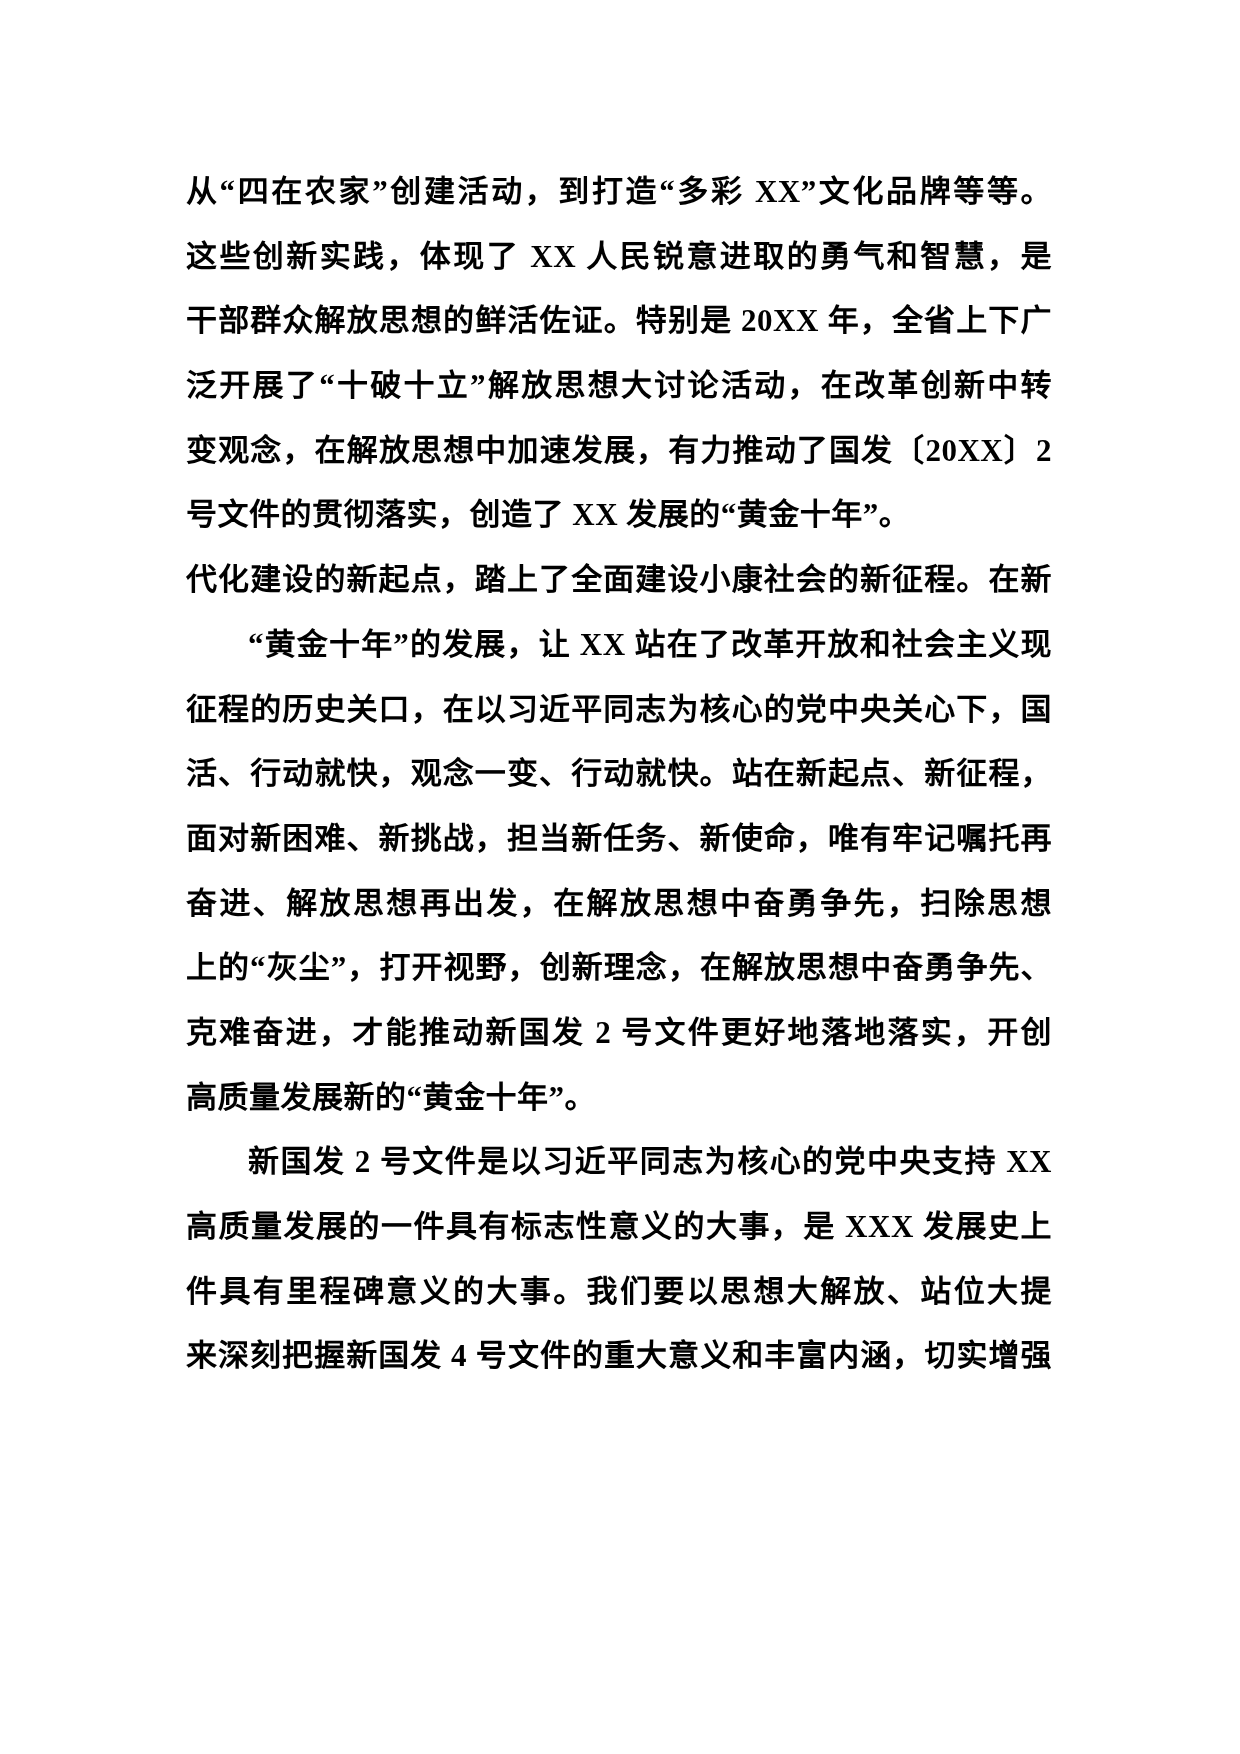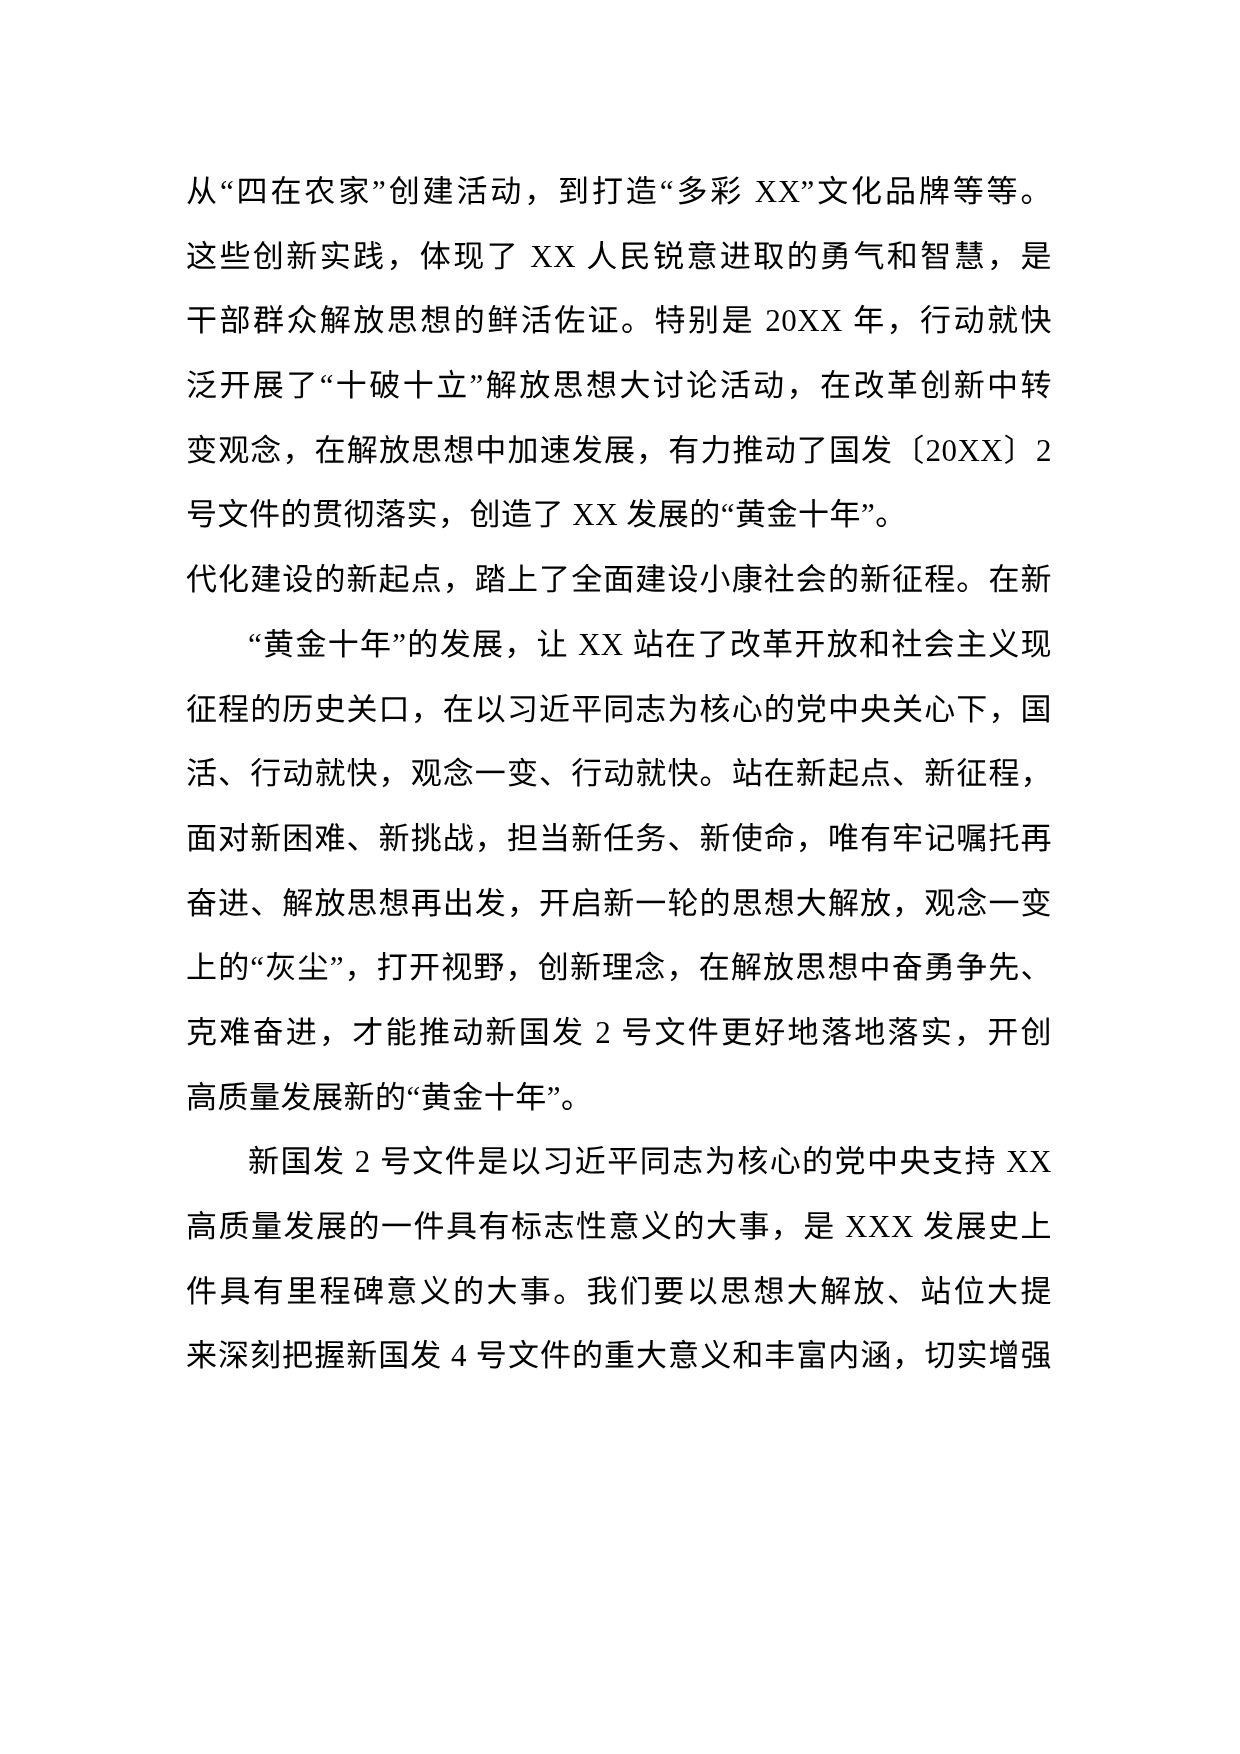--- a/index.html
+++ b/index.html
@@ -35,48 +35,49 @@
   }
   .line {
     font-size: 31px;
     line-height: 64.7px;
     height: 64.7px;
     overflow: hidden;
     text-align: justify;
     text-align-last: justify;
     text-justify: inter-character;
     letter-spacing: 0.5px;
+    font-weight: bold;
   }
   .line.flush {
     text-align-last: left;
   }
   .line.indent {
     text-indent: 62px;
   }
 </style>
 </head>
 <body>
 
 <div class="document-page">
   <div class="document-body" style="color: rgb(0, 0, 0);">
       <div class="paragraph">
         <div class="line">从“四在农家”创建活动，到打造“多彩 XX”文化品牌等等。</div>
         <div class="line">这些创新实践，体现了 XX 人民锐意进取的勇气和智慧，是 XX</div>
-        <div class="line">干部群众解放思想的鲜活佐证。特别是 20XX 年，行动就快</div>
+        <div class="line">干部群众解放思想的鲜活佐证。特别是 20XX 年，全省上下广</div>
         <div class="line">泛开展了“十破十立”解放思想大讨论活动，在改革创新中转</div>
         <div class="line">变观念，在解放思想中加速发展，有力推动了国发〔20XX〕2</div>
         <div class="line flush">号文件的贯彻落实，创造了 XX 发展的“黄金十年”。</div>
       </div>
       <div class="paragraph">
         <div class="line">代化建设的新起点，踏上了全面建设小康社会的新征程。在新</div>
         <div class="line indent">“黄金十年”的发展，让 XX 站在了改革开放和社会主义现</div>
         <div class="line">征程的历史关口，在以习近平同志为核心的党中央关心下，国</div>
         <div class="line">活、行动就快，观念一变、行动就快。站在新起点、新征程，</div>
         <div class="line">面对新困难、新挑战，担当新任务、新使命，唯有牢记嘱托再</div>
-        <div class="line">奋进、解放思想再出发，开启新一轮的思想大解放，观念一变</div>
+        <div class="line">奋进、解放思想再出发，在解放思想中奋勇争先，扫除思想</div>
         <div class="line">上的“灰尘”，打开视野，创新理念，在解放思想中奋勇争先、</div>
         <div class="line">克难奋进，才能推动新国发 2 号文件更好地落地落实，开创 XX</div>
         <div class="line flush">高质量发展新的“黄金十年”。</div>
       </div>
       <div class="paragraph">
         <div class="line indent">新国发 2 号文件是以习近平同志为核心的党中央支持 XX</div>
         <div class="line">高质量发展的一件具有标志性意义的大事，是 XXX 发展史上一</div>
         <div class="line">件具有里程碑意义的大事。我们要以思想大解放、站位大提升，</div>
         <div class="line">来深刻把握新国发 4 号文件的重大意义和丰富内涵，切实增强</div>
       </div>

